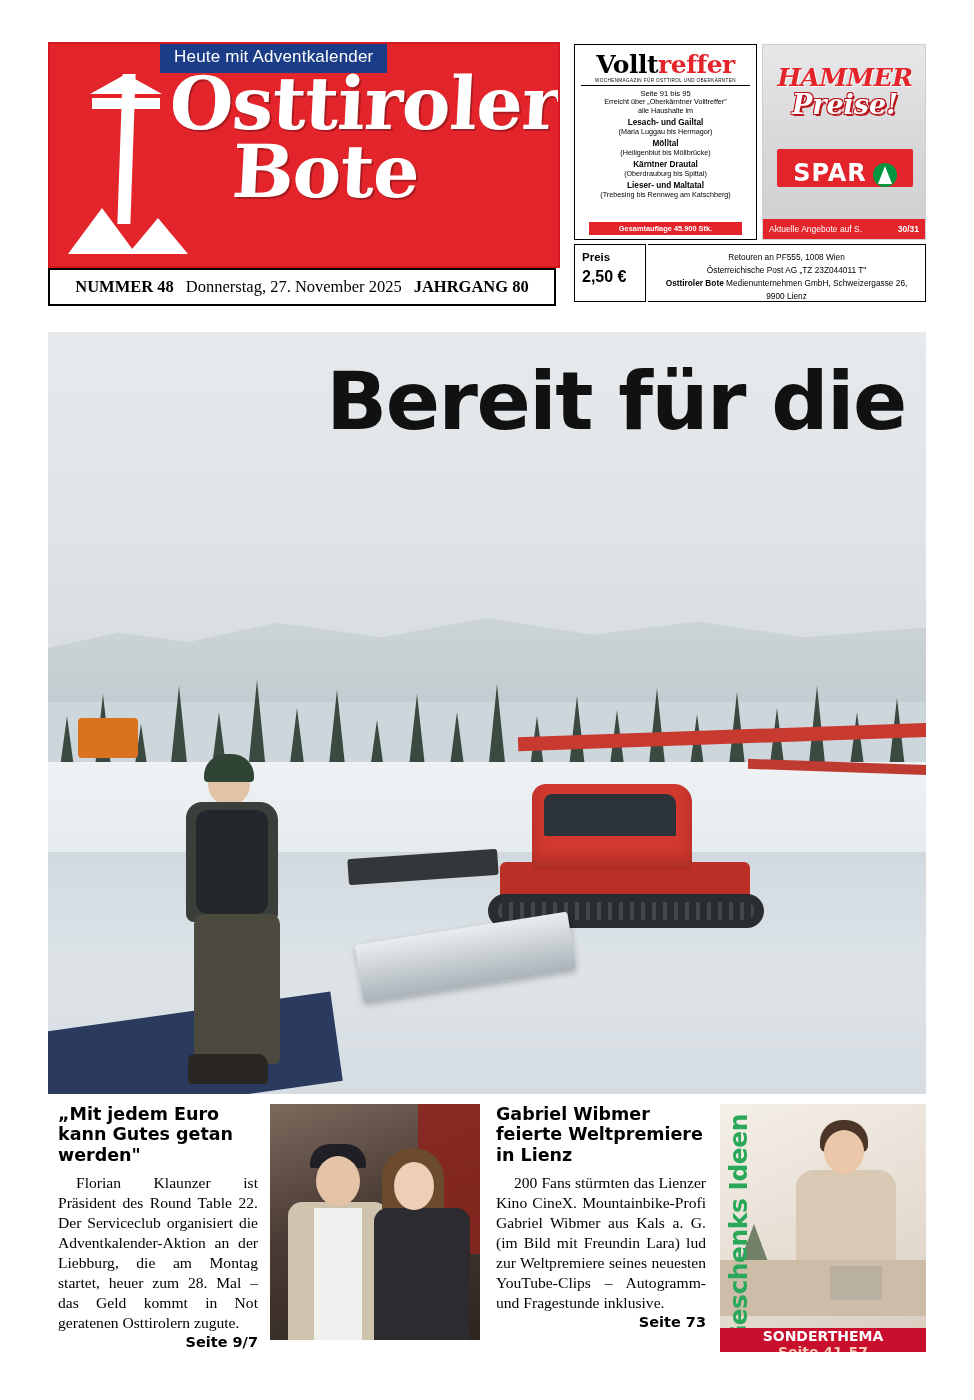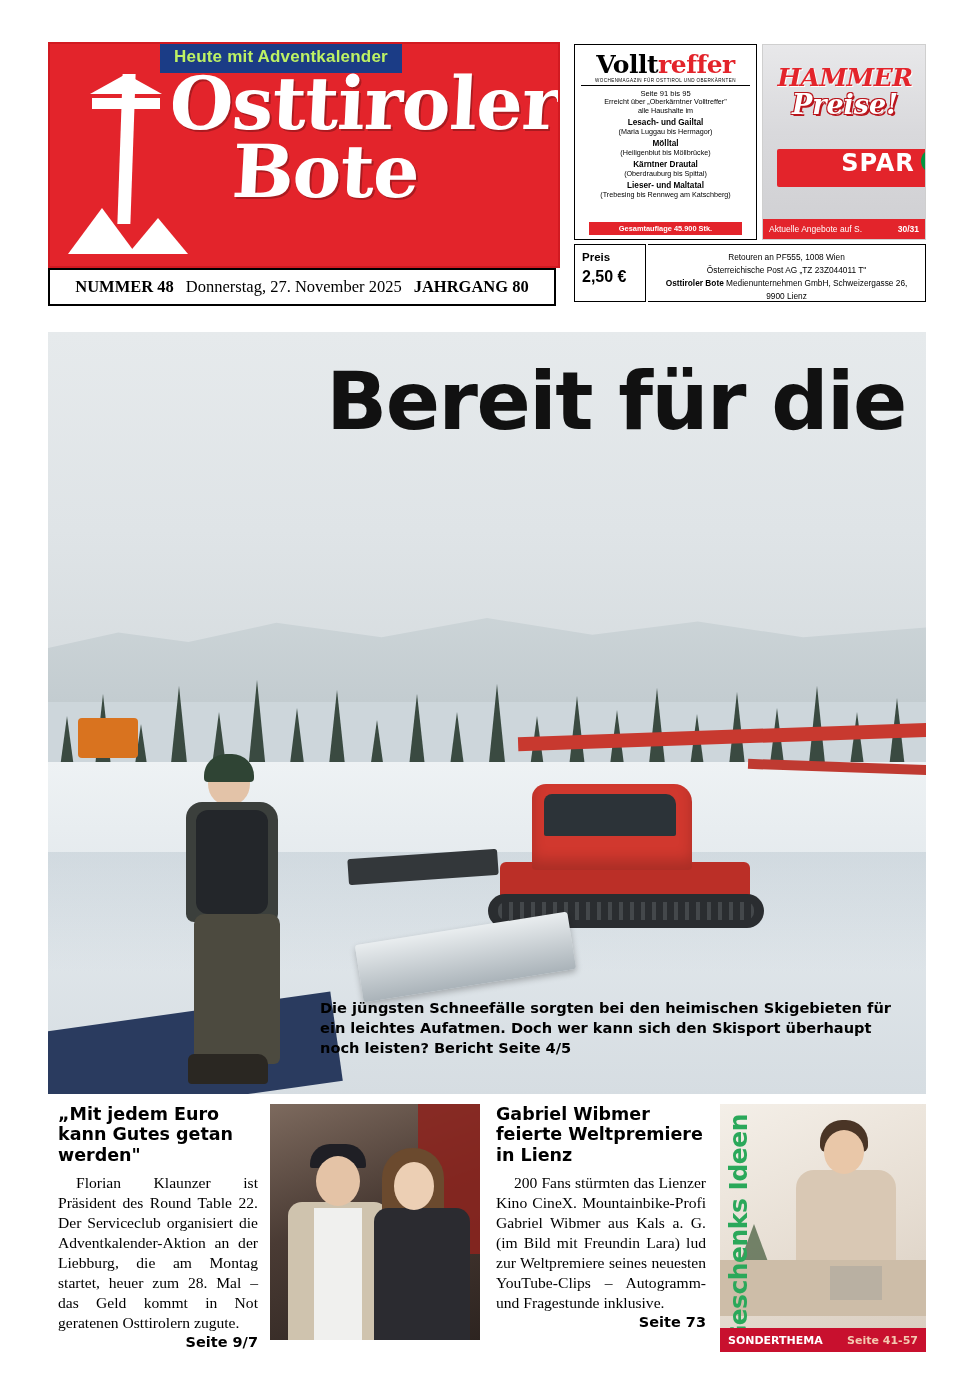--- a/index.html
+++ b/index.html
@@ -38,22 +38,22 @@
     height: 222px;
     background: #e3242b;
     border: 2px solid #d11a21;
     overflow: hidden;
   }
   .logo-banner {
     position: absolute;
     left: 110px;
     top: -2px;
     background: #1b3c86;
-    color: #bef264;
-    font-weight: bold;
+    color: #ffffff;
+    font-weight: normal;
     font-size: 17px;
     padding: 5px 14px 6px 14px;
     letter-spacing: 0.2px;
     z-index: 5;
     white-space: nowrap;
   }
   .logo-title {
     position: absolute;
     left: 118px;
     top: 26px;
@@ -244,24 +244,23 @@
   }
   .spar-logo {
     position: absolute;
     left: 14px;
     top: 104px;
     width: 136px;
     height: 38px;
     background: #e3242b;
     border-radius: 2px;
     display: flex;
-    align-items: flex-start;
+    align-items: flex-end;
     justify-content: center;
     gap: 6px;
-    padding-left: 48px;
   }
   .spar-logo .word {
     color: #fff;
     font-family: "DejaVu Sans", sans-serif;
     font-weight: bold;
     font-size: 24px;
     letter-spacing: 1px;
   }
   .spar-logo .fir {
     width: 24px; height: 24px;
@@ -585,21 +584,22 @@
     left: 0; bottom: 0; width: 100%; height: 24px;
     background: #c8102e;
     color: #fff;
     display: flex;
     align-items: center;
     justify-content: space-between;
     padding: 0 8px;
     box-sizing: border-box;
     font-family: "DejaVu Sans", sans-serif;
     font-weight: bold;
-    font-size: 11px;
+    font-size: 14px;
+    flex-direction: column;
   }
   .promo-strip .pages { color: #f4c9b0; }
 </style>
 </head>
 <body>
 
 <div class="page">
 
   <div class="masthead">
 
@@ -721,21 +721,20 @@
       <div class="torso"></div>
       <div class="vest"></div>
       <div class="legs"></div>
       <div class="boot"></div>
     </div>
 
     <div class="hero-headline">
       <div>Bereit für die</div>
     </div>
 
-    <div class="hero-caption">Die jüngsten Schneefälle sorgten bei den heimischen Skigebieten für ein leichtes Aufatmen. Doch wer kann sich den Skisport überhaupt noch leisten? Bericht Seite 4/5</div>
   </div>
 
   <div class="teasers">
 
     <div class="t-col t1">
       <div class="t-head">„Mit jedem Euro kann Gutes getan werden"</div>
       <div class="t-body">
         <span class="indent"></span><span>Florian Klaunzer ist Präsident des Round Table 22. Der Serviceclub organisiert die Adventkalender-Aktion an der Liebburg, die am Montag startet, heuer zum 28. Mal – das Geld kommt in Not geratenen Osttirolern zugute.</span>
         <span class="t-page">Seite 9/7</span>
       </div>

